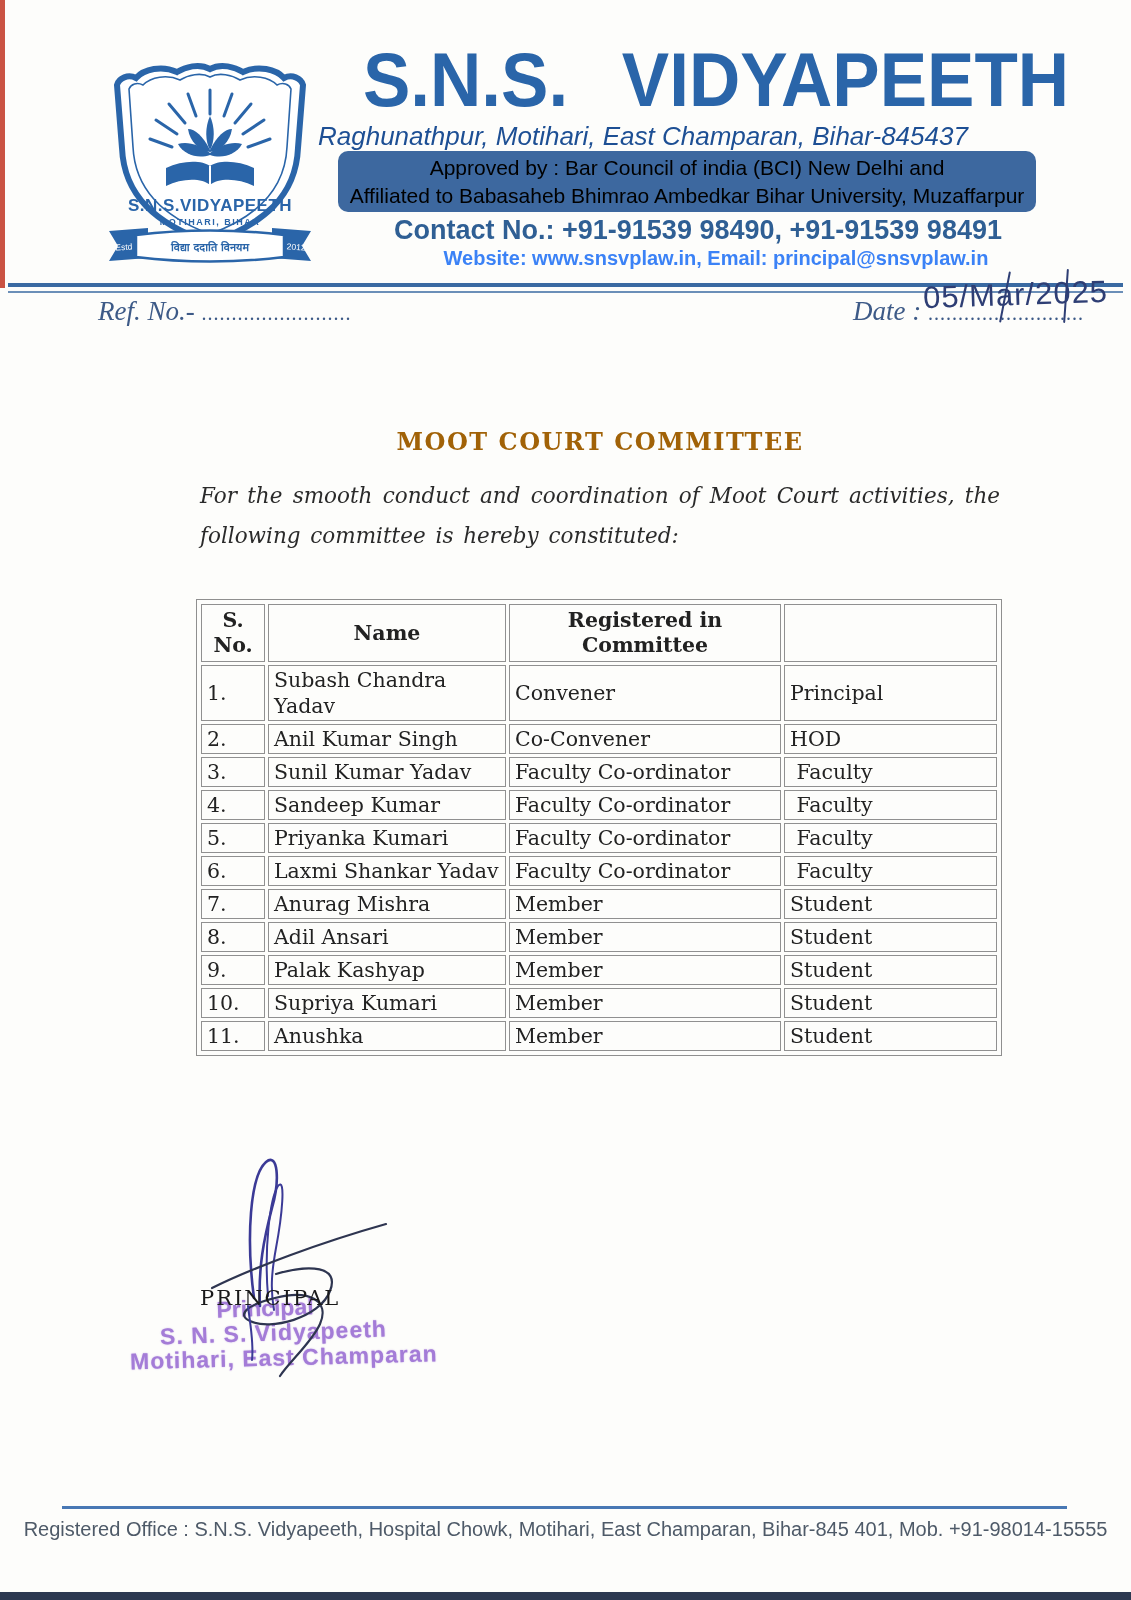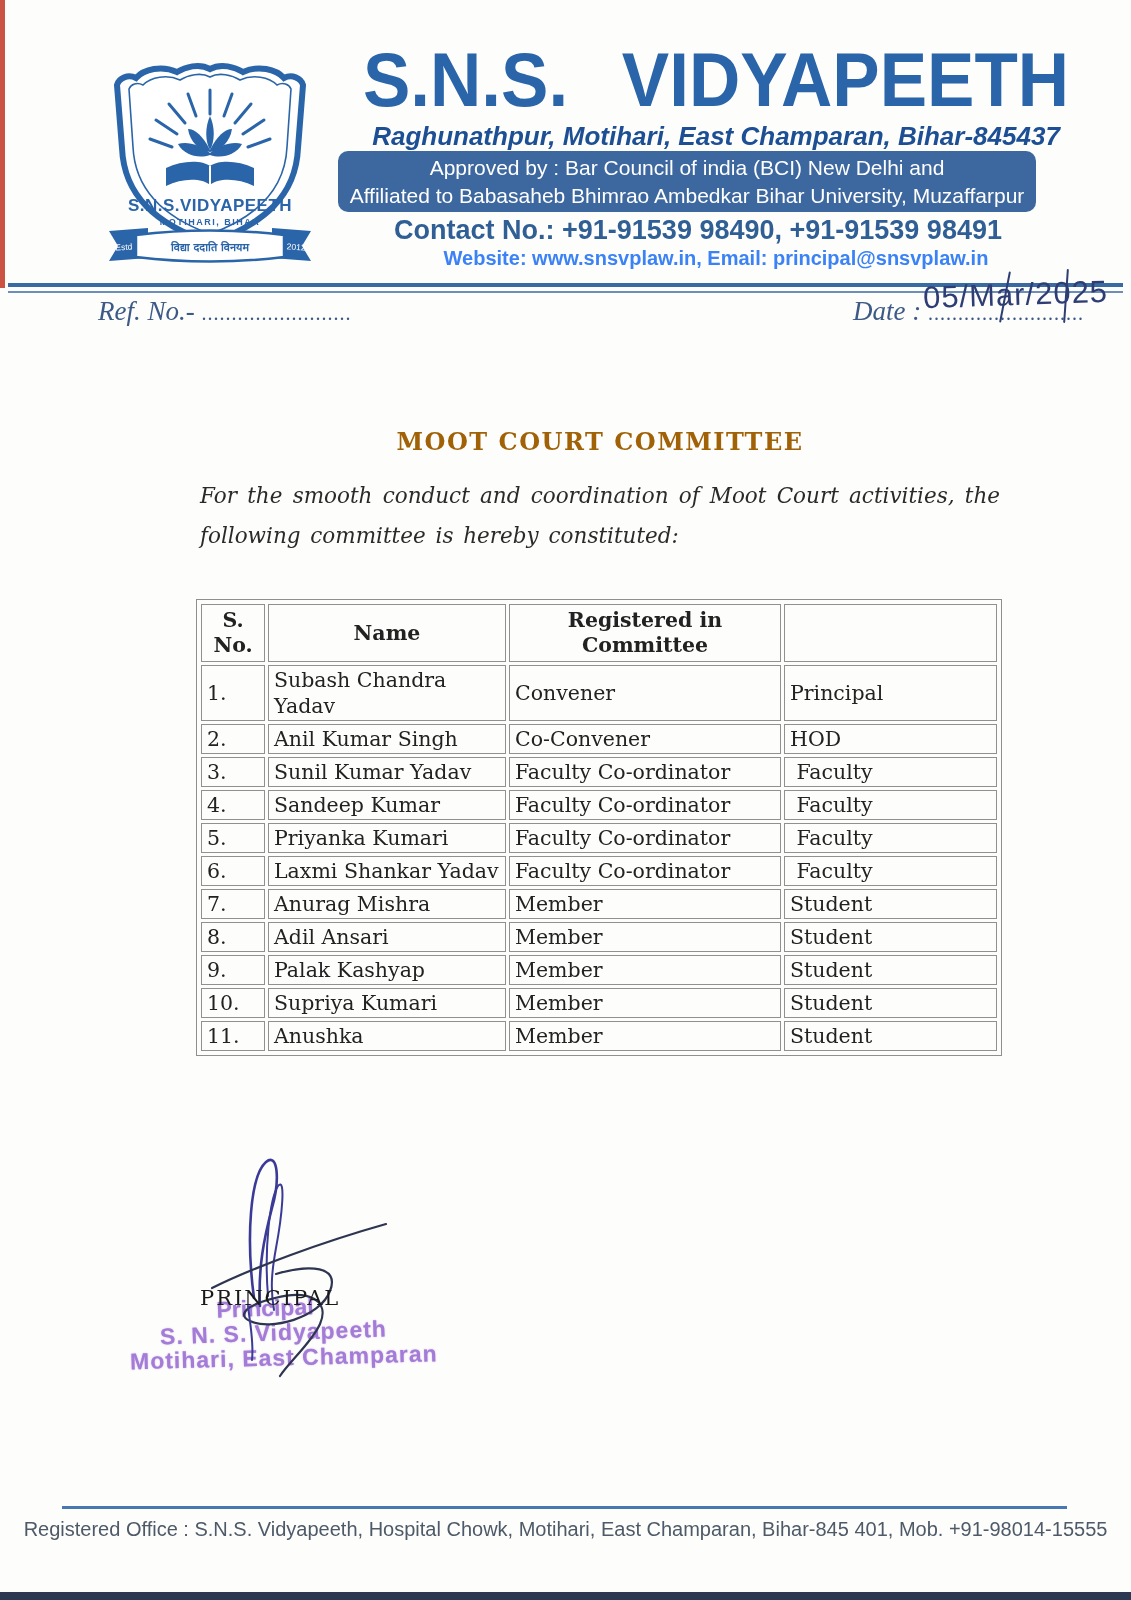--- a/index.html
+++ b/index.html
@@ -15,27 +15,27 @@
   .edge-bottom{left:0;top:1592px;width:1131px;height:8px;background:#2c3850;}
 
   
   .brand-name{
     left:318px;top:42px;width:796px;text-align:center;
     font-size:71px;font-weight:bold;line-height:1.02;
     color:#2a65a9;letter-spacing:0px;word-spacing:34px;
     transform:scaleY(1.07);transform-origin:top center;white-space:nowrap;
   }
   .address-line{
-    left:318px;top:121px;width:796px;text-align:center;
-    font-size:26px;font-weight:bold;font-style:italic;color:#1d4f94;white-space:nowrap;
+    left:318px;top:121px;width:796px;
+    font-size:26px;font-weight:normal;font-style:italic;color:#1d4f94;white-space:nowrap;
   }
   .approval-banner{
     left:338px;top:151px;width:698px;height:61px;background:#3d689f;border-radius:10px;
     display:flex;flex-direction:column;justify-content:center;align-items:center;
-    color:#ffffff;font-size:21px;line-height:28px;white-space:nowrap;
+    color:#000000;font-size:21px;line-height:28px;white-space:nowrap;
   }
   .contact-line{
     left:300px;top:215px;width:796px;text-align:center;
     font-size:27px;font-weight:bold;color:#2f5f94;white-space:nowrap;
   }
   .website-line{
     left:318px;top:247px;width:796px;text-align:center;
     font-size:20px;font-weight:bold;color:#3b82f6;white-space:nowrap;
   }
   .rule-thick{left:8px;top:283px;width:1115px;height:4px;background:#3a6aa2;}

